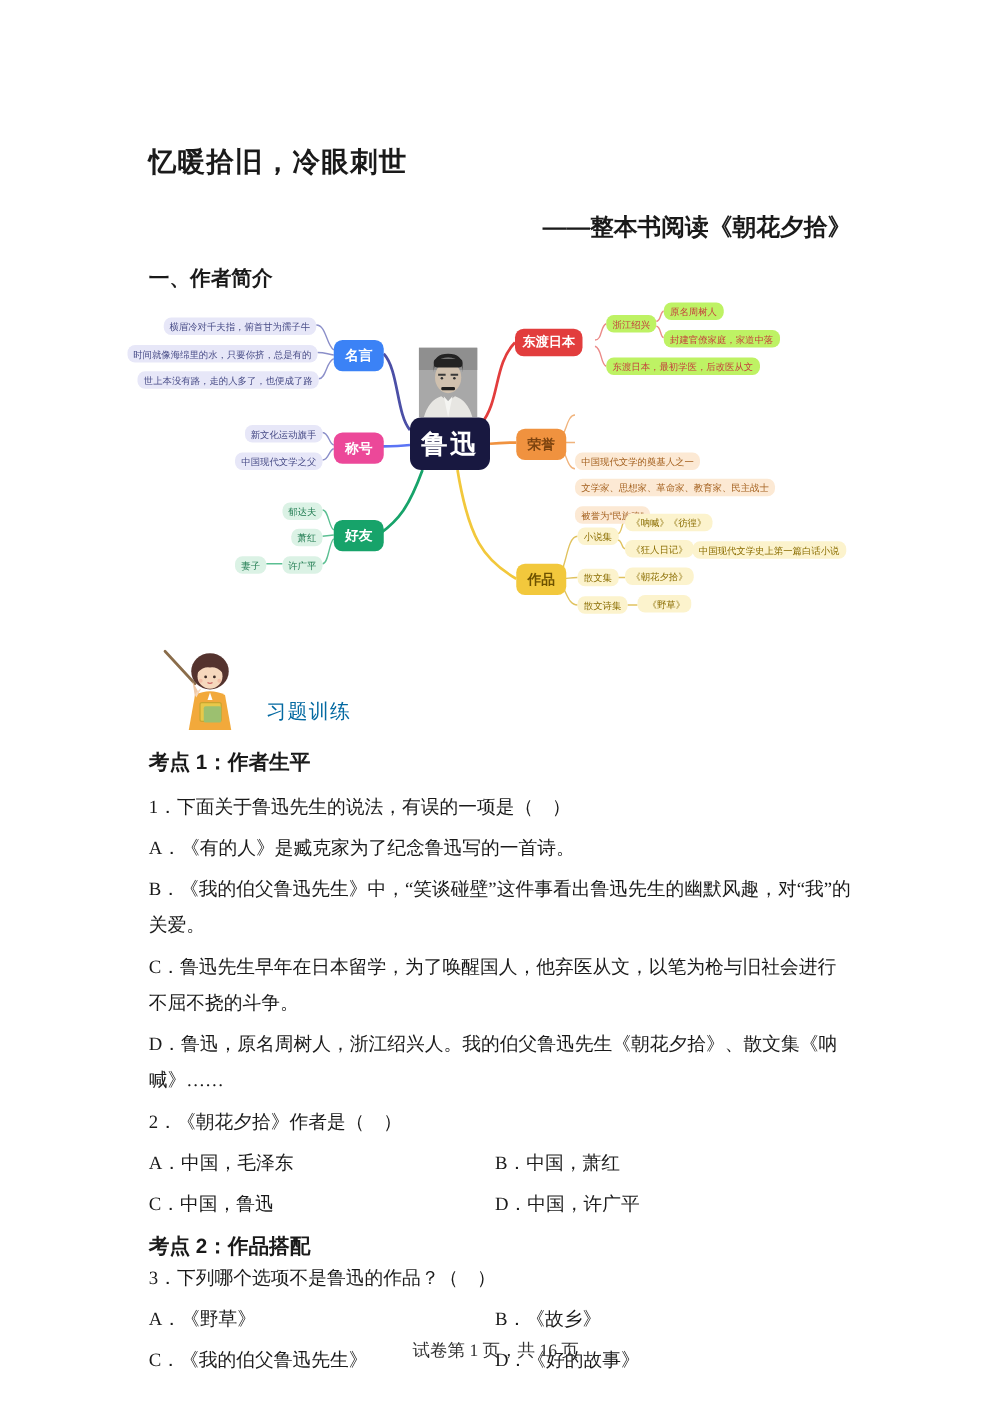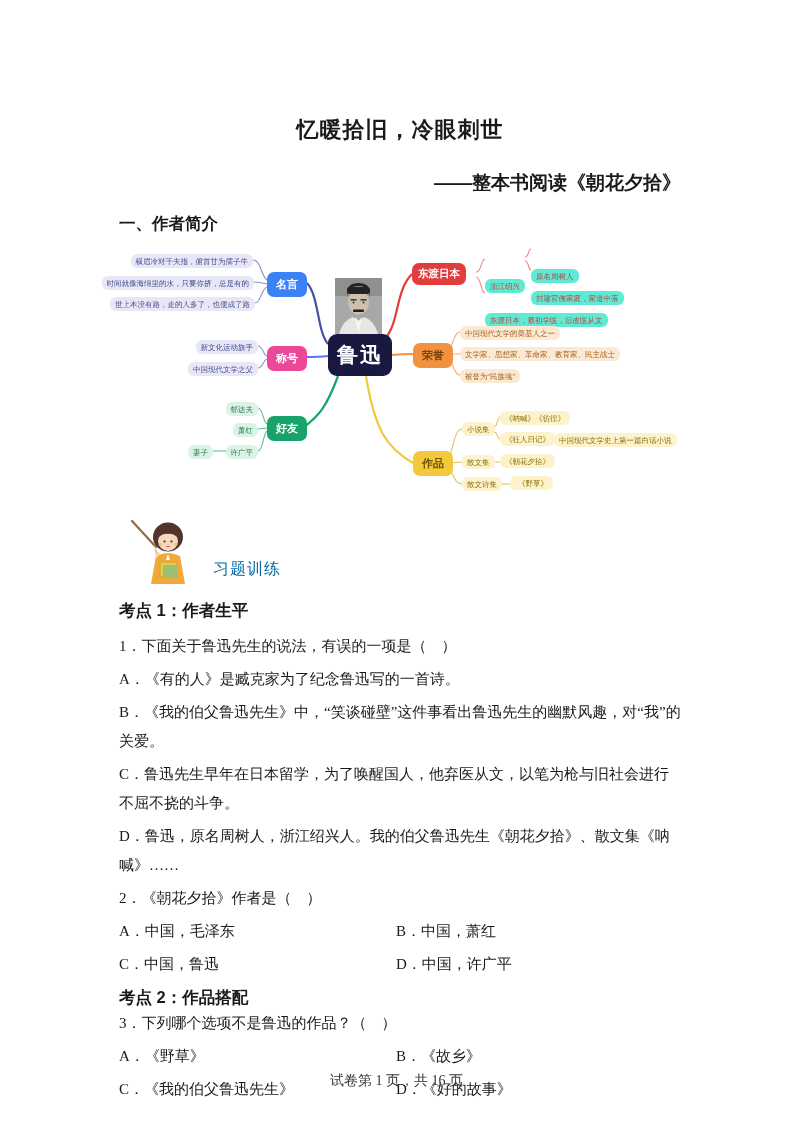--- a/index.html
+++ b/index.html
@@ -2,42 +2,42 @@
 <html><head>
 <meta charset="utf-8">
 <style>
   html,body{margin:0;padding:0;}
   body{
     width:793px;height:1122px;position:relative;background:#ffffff;
     font-family:"Liberation Serif",serif;color:#1a1a1a;overflow:hidden;
   }
   .doc{position:relative;width:562px;margin:0 auto 0 119px;padding-top:116px;}
   .doc-title{
-    text-align:center;font-family:"Liberation Sans",sans-serif;
+    font-family:"Liberation Sans",sans-serif;
     font-size:22px;font-weight:bold;line-height:28px;letter-spacing:1px;
   }
   .doc-subtitle{
     text-align:right;font-family:"Liberation Sans",sans-serif;
     font-size:19px;font-weight:bold;margin-top:26px;line-height:26px;
   }
   .sec-heading{
     font-family:"Liberation Sans",sans-serif;font-size:16.5px;font-weight:bold;
     margin-top:16px;line-height:22px;
   }
   
   .mindmap{position:relative;width:612px;height:282px;margin-left:-24px;margin-top:2px;}
   .mm-svg{position:absolute;left:0;top:0;}
   .mm-sub{
     position:absolute;font-size:7.5px;line-height:1.2;padding:2.5px 5px;border-radius:6px;
     white-space:nowrap;font-family:"Liberation Sans",sans-serif;
   }
   .sub-quotes,.sub-titles{background:#E7E7F8;color:#474b86;}
   .sub-friends{background:#DBF2E5;color:#1e7a4f;}
-  .sub-birth{background:#5eead4;color:#c4403c;margin-top:27px;}
-  .sub-honors{background:#FCE9D4;color:#a4611f;}
+  .sub-birth{background:#bef264;color:#c4403c;}
+  .sub-honors{background:#FCE9D4;color:#a4611f;margin-top:36px;}
   .sub-works{background:#FCF3CD;color:#8a6d00;}
   .mm-node{
     position:absolute;font-size:11px;font-weight:bold;color:#fff;padding:5px 9px;
     border-radius:7px;white-space:nowrap;font-family:"Liberation Sans",sans-serif;
   }
   .node-quotes{background:#3b82f6;}
   .node-titles{background:#ec4899;}
   .node-friends{background:#17A36A;}
   .node-birth{background:#E23D3D;}
   .node-honors{background:#F0923F;color:#7c430f;}

